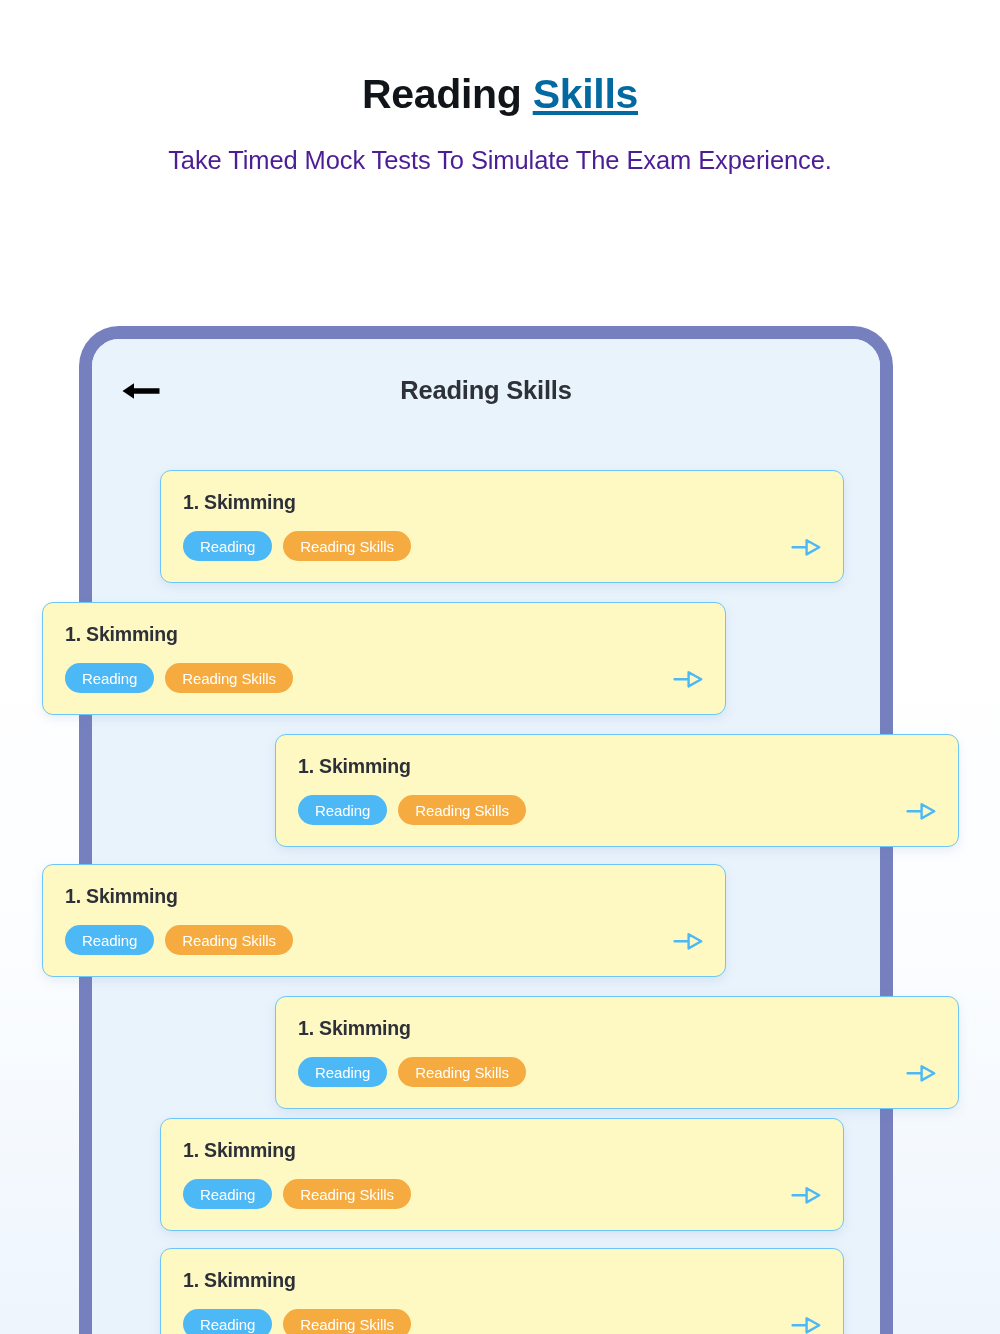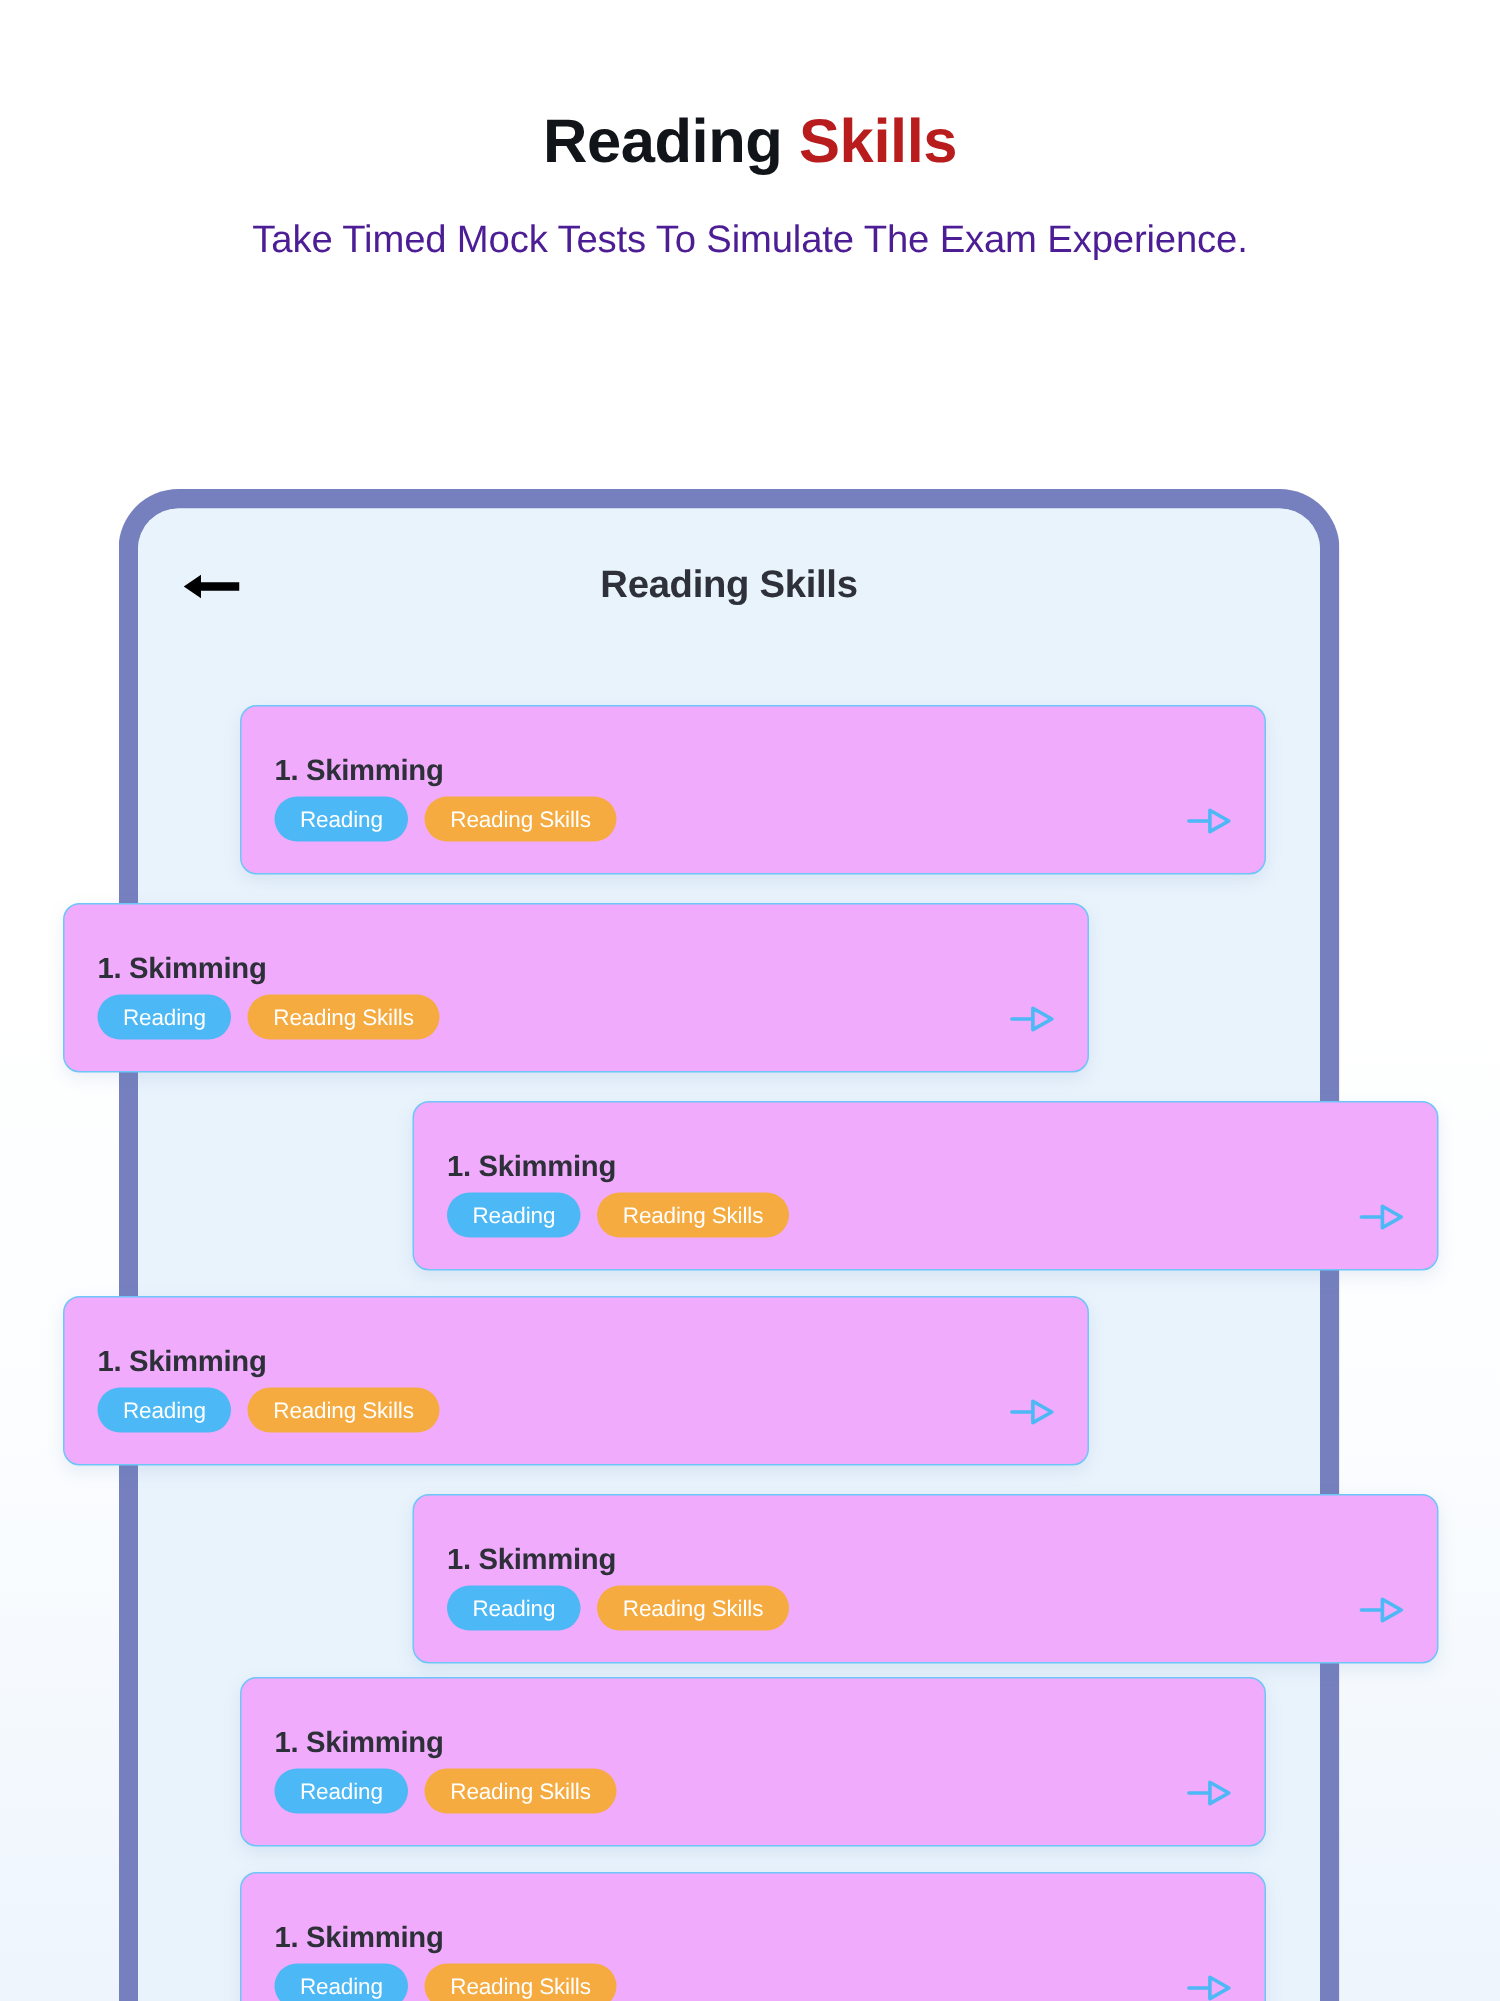--- a/index.html
+++ b/index.html
@@ -25,21 +25,21 @@
   }
 
   .page-title {
     font-size: 41px;
     font-weight: 700;
     letter-spacing: -0.3px;
     color: #111418;
     line-height: 1.12;
   }
 
-  .page-title .accent { color: #b91c1c; }
+  .page-title .accent { color: #0369a1; text-decoration: underline; }
 
   .page-subtitle {
     margin-top: 22px;
     font-size: 25.5px;
     font-weight: 400;
     color: #4c1d95;
     line-height: 1.58;
     letter-spacing: -0.1px;
   }
 
@@ -104,25 +104,25 @@
   .card-list {
     position: absolute;
     left: 0;
     top: 103px;
     width: 100%;
   }
 
   .skill-card {
     position: absolute;
     height: 113px;
-    background: #f0abfc;
+    background: #fef9c3;
     border: 1.6px solid #6dc6f7;
     border-radius: 11px;
     box-shadow: 0 4px 11px rgba(90, 135, 180, 0.13);
-    padding: 34px 24px 0 22px;
+    padding: 22px 24px 0 22px;
   }
 
   .card-title {
     font-size: 19.5px;
     font-weight: 700;
     color: #2d3038;
     letter-spacing: -0.2px;
     line-height: 1;
   }
 

